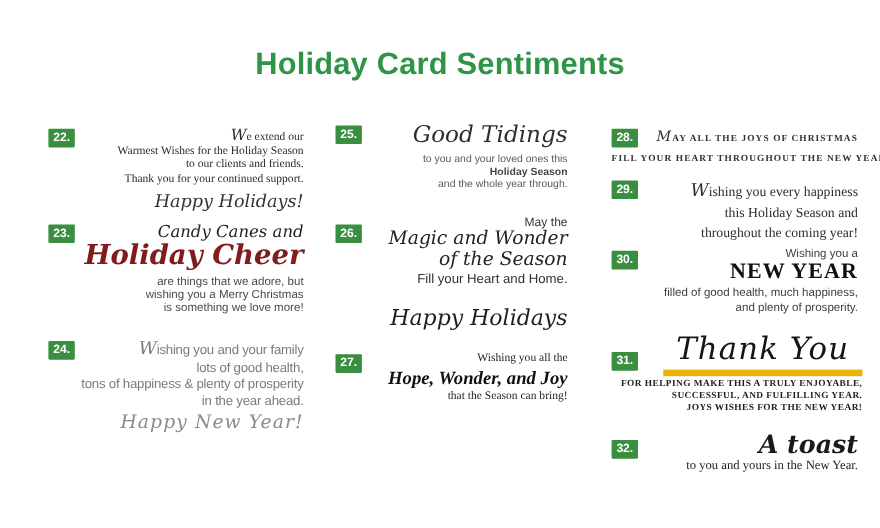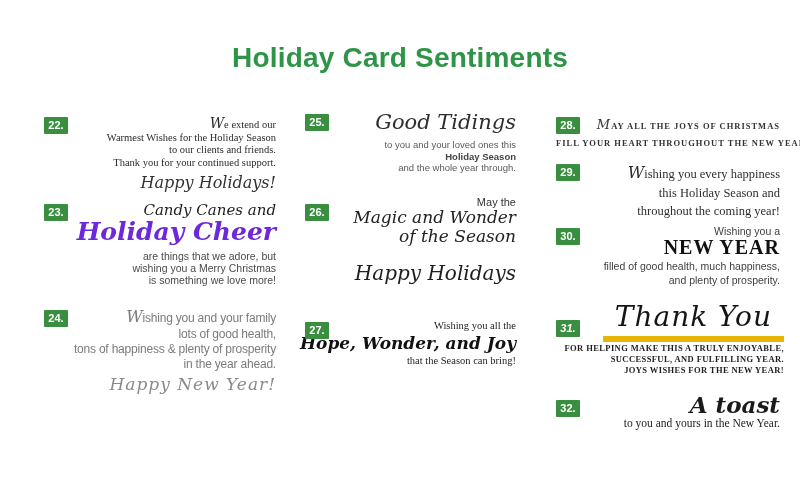--- a/index.html
+++ b/index.html
@@ -25,21 +25,21 @@
   #it22 { left:40px; top:115px; width:236px; }
   #it22 .badge { left:4px; top:2px; }
   #it22 .l { font-size:10.5px; line-height:1.2; color:#2b2b2b; }
   #it22 .l1::first-letter { font-family:"DejaVu Serif", serif; font-style:italic; font-size:14px; }
   #it22 .l5 { font-size:16px; margin-top:3px; color:#333; }
 
   
   #it23 { left:40px; top:201px; width:236px; }
   #it23 .badge { left:4px; top:3px; }
   #it23 .l1 { font-size:15px; color:#1e1e1e; line-height:1.2; }
-  #it23 .l2 { font-size:25px; font-weight:bold; color:#6d28d9; line-height:1.05; }
+  #it23 .l2 { font-size:25px; font-weight:bold; color:#7f1d1d; line-height:1.05; }
   #it23 .l3 { margin-top:5px; }
   #it23 .l3, #it23 .l4, #it23 .l5 { font-size:10.5px; line-height:1.15; color:#4a4a4a; }
 
   
   #it24 { left:40px; top:307px; width:236px; }
   #it24 .badge { left:4px; top:3px; }
   #it24 .l { font-size:12px; line-height:1.25; color:#7b7b7b; letter-spacing:-.2px; }
   #it24 .l1::first-letter { font-family:"DejaVu Serif", serif; font-style:italic; font-size:16px; }
   #it24 .l5 { font-size:17px; color:#8a8a8a; margin-top:2px; letter-spacing:1px; }
 
@@ -56,21 +56,21 @@
   #it26 .badge { left:5px; top:8px; }
   #it26 .l1 { font-size:11px; color:#333; }
   #it26 .l2, #it26 .l3 { font-size:17px; color:#222; line-height:1.1; }
   #it26 .l4 { font-size:12px; color:#333; margin-top:1px; }
   #it26 .l5 { font-size:20px; margin-top:16px; color:#1e1e1e; }
 
   
   #it27 { left:300px; top:319px; width:216px; }
   #it27 .badge { left:5px; top:3px; }
   #it27 .l1, #it27 .l3 { font-size:10.5px; color:#1e1e1e; line-height:1.3; }
-  #it27 .l2 { font-size:17px; font-weight:bold; color:#111; line-height:1.25; }
+  #it27 .l2 { font-size:17px; font-weight:bold; color:#111; line-height:1.25;font-family:Liberation Serif, serif; }
 
   
   #it28 { left:556px; top:117px; width:224px; }
   #it28 .badge { left:0; top:0; }
   #it28 .l { font-size:8.5px; letter-spacing:1px; font-weight:bold; color:#333; }
   #it28 .l1::first-letter { font-family:"DejaVu Serif", serif; font-style:italic; font-size:13px; font-weight:normal; }
   #it28 .l2 { margin-top:6px; }
 
   
   #it29 { left:556px; top:161px; width:224px; }
@@ -81,21 +81,21 @@
   
   #it30 { left:556px; top:225px; width:224px; }
   #it30 .badge { left:0; top:3px; }
   #it30 .l1 { font-size:10.5px; color:#3f3f3f; }
   #it30 .l2 { font-size:20px; font-weight:bold; letter-spacing:1px; color:#101010; line-height:1.05; }
   #it30 .l3 { margin-top:1px; }
   #it30 .l3, #it30 .l4 { font-size:10.5px; color:#3f3f3f; line-height:1.35; }
 
   
   #it31 { left:552px; top:302px; width:232px; }
-  #it31 .badge { left:4px; top:18px;font-style:italic; }
+  #it31 .badge { left:4px; top:18px; }
   #it31 .ty { display:inline-block; font-size:28px; color:#151515; letter-spacing:1px;
     border-bottom:6px solid #eab308; padding:0 12px 3px; line-height:1.1; }
   #it31 .l2 { margin-top:1px; }
   #it31 .sc { font-size:8.5px; letter-spacing:.4px; line-height:1.3; font-weight:bold; color:#1e1e1e; }
 
   
   #it32 { left:556px; top:393px; width:224px; }
   #it32 .badge { left:0; top:7px; }
   #it32 .l1 { font-size:23px; font-weight:bold; color:#1a1a1a; line-height:1.05; }
   #it32 .l2 { font-size:11.5px; color:#222; }
@@ -147,20 +147,21 @@
     <div class="l l4 t-sans">and the whole year through.</div>
   </div>
 </section>
 
 <section class="item" id="it26">
   <span class="badge">26.</span>
   <div class="content">
     <div class="l l1 t-sans">May the</div>
     <div class="l l2 t-script">Magic and Wonder</div>
     <div class="l l3 t-script">of the Season</div>
+    <div class="l l4 t-sans">Fill your Heart and Home.</div>
     <div class="l l5 t-script">Happy Holidays</div>
   </div>
 </section>
 
 <section class="item" id="it27">
   <span class="badge">27.</span>
   <div class="content">
     <div class="l l1 t-serif">Wishing you all the</div>
     <div class="l l2 t-script">Hope, Wonder, and Joy</div>
     <div class="l l3 t-serif">that the Season can bring!</div>

